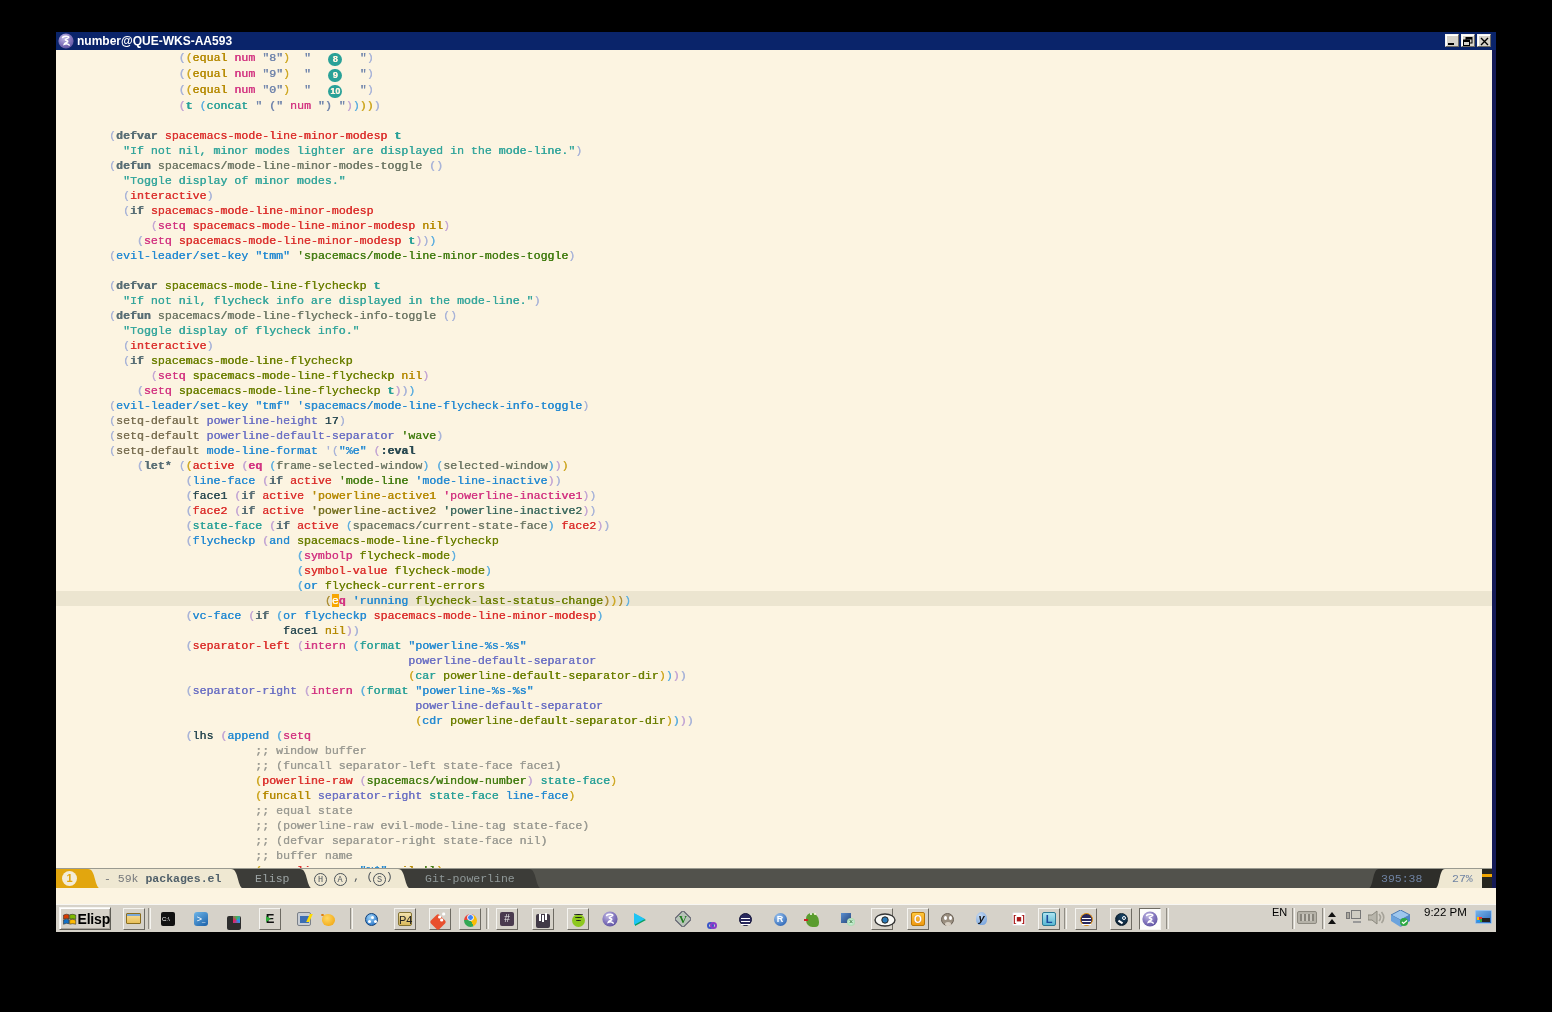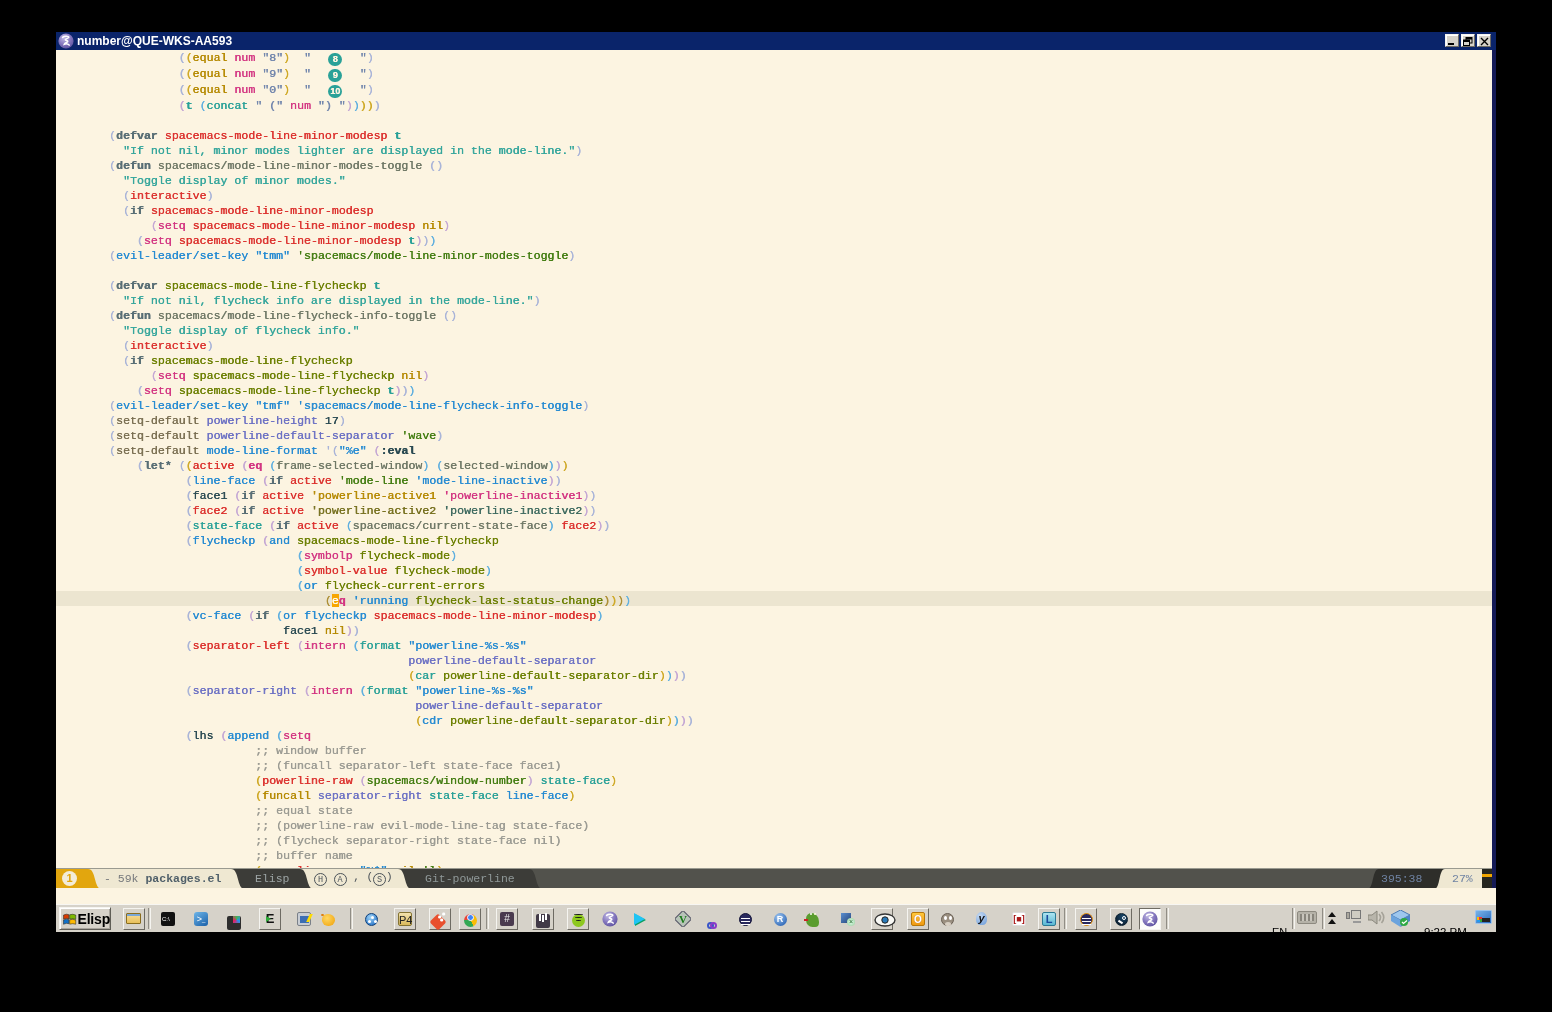--- a/index.html
+++ b/index.html
@@ -32,21 +32,21 @@
 #startbtn svg { vertical-align:-3px; margin-left:2px; }
 #startbtn span { margin-left:1px; }
 .tdiv { position:absolute; top:3px; width:3px; height:21px;
   border-left:1px solid #908d85; border-right:1px solid #f5f4f0; }
 .qbox { position:absolute; top:3px; width:22px; height:22px; background:#d6d2c9;
   border:1px solid; border-color:#f5f4f0 #6e6b63 #6e6b63 #f5f4f0; }
 .qpress { background:#fdfdfb; border-color:#6e6b63 #f5f4f0 #f5f4f0 #6e6b63; }
 .qi { position:absolute; top:6px; width:16px; height:16px; text-align:center; }
 .ib { width:14px; height:14px; margin:1px auto 0; border-radius:2px; text-align:center; }
 .ic { width:13px; height:13px; margin:1.5px auto 0; border-radius:50%; }
-.trtxt { position:absolute; top:21px; color:#000; font-family:"Liberation Sans",sans-serif; }
+.trtxt { position:absolute; top:1px; color:#000; font-family:"Liberation Sans",sans-serif; }
 </style></head>
 <body>
 <div id="desktop">
   <div id="titlebar">
     <span class="ticon"><svg width="16" height="16" viewBox="0 0 16 16">
 <defs>
             <radialGradient id="eg" cx="38%" cy="30%" r="75%">
 <stop offset="0%" stop-color="#c2bbe4"></stop>
               <stop offset="55%" stop-color="#8679bf"></stop>
               <stop offset="100%" stop-color="#5f53a0"></stop>
@@ -120,21 +120,21 @@
            <span style="color:#a9b4d8">(</span><span style="color:#6c71c4">separator-right</span> <span style="color:#c4a7d4">(</span><span style="color:#d33682">intern</span> <span style="color:#5fafdf">(</span><span style="color:#2aa198">format</span> <span style="color:#268bd2">"powerline-%s-%s"</span>
                                             <span style="color:#6c71c4">powerline-default-separator</span>
                                             <span style="color:#cfa927">(</span><span style="color:#268bd2">cdr</span> <span style="color:#6b7f00">powerline-default-separator-dir</span><span style="color:#cfa927">)</span><span style="color:#5fafdf">)</span><span style="color:#c4a7d4">)</span><span style="color:#a9b4d8">)</span>
            <span style="color:#a9b4d8">(</span><span style="color:#2a4a52">lhs</span> <span style="color:#c4a7d4">(</span><span style="color:#268bd2">append</span> <span style="color:#5fafdf">(</span><span style="color:#d33682">setq</span>
                      <span style="color:#9b9b93">;; window buffer</span>
                      <span style="color:#9b9b93">;; (funcall separator-left state-face face1)</span>
                      <span style="color:#cfa927">(</span><span style="color:#dc322f">powerline-raw</span> <span style="color:#c4a7d4">(</span><span style="color:#437d12">spacemacs/window-number</span><span style="color:#c4a7d4">)</span> <span style="color:#2aa198">state-face</span><span style="color:#cfa927">)</span>
                      <span style="color:#cfa927">(</span><span style="color:#b58900">funcall</span> <span style="color:#6c71c4">separator-right</span> <span style="color:#2aa198">state-face</span> <span style="color:#268bd2">line-face</span><span style="color:#cfa927">)</span>
                      <span style="color:#9b9b93">;; equal state</span>
                      <span style="color:#9b9b93">;; (powerline-raw evil-mode-line-tag state-face)</span>
-                     <span style="color:#9b9b93">;; (flycheck separator-right state-face nil)</span>
+                     <span style="color:#9b9b93">;; (defvar separator-right state-face nil)</span>
                      <span style="color:#9b9b93">;; buffer name</span>
                      <span style="color:#cfa927">(</span><span style="color:#dc322f">powerline-raw</span> <span style="color:#268bd2">"%*"</span> <span style="color:#b58900">nil</span> <span style="color:#437d12">'l</span><span style="color:#cfa927">)</span></pre>
     </div>
   <div id="rborder"></div>
   <div id="modeline">
       <div class="mlseg" style="left:0;width:32px;background:#e2a60e"></div>
       <svg style="position:absolute;left:32px;top:0px" width="14" height="20">
         <rect width="14" height="20" fill="#efe8d2"></rect>
         <path d="M0,0 C8.7,0 5.3,20 14,20 L0,20 Z" fill="#e2a60e"></path>
       </svg>

